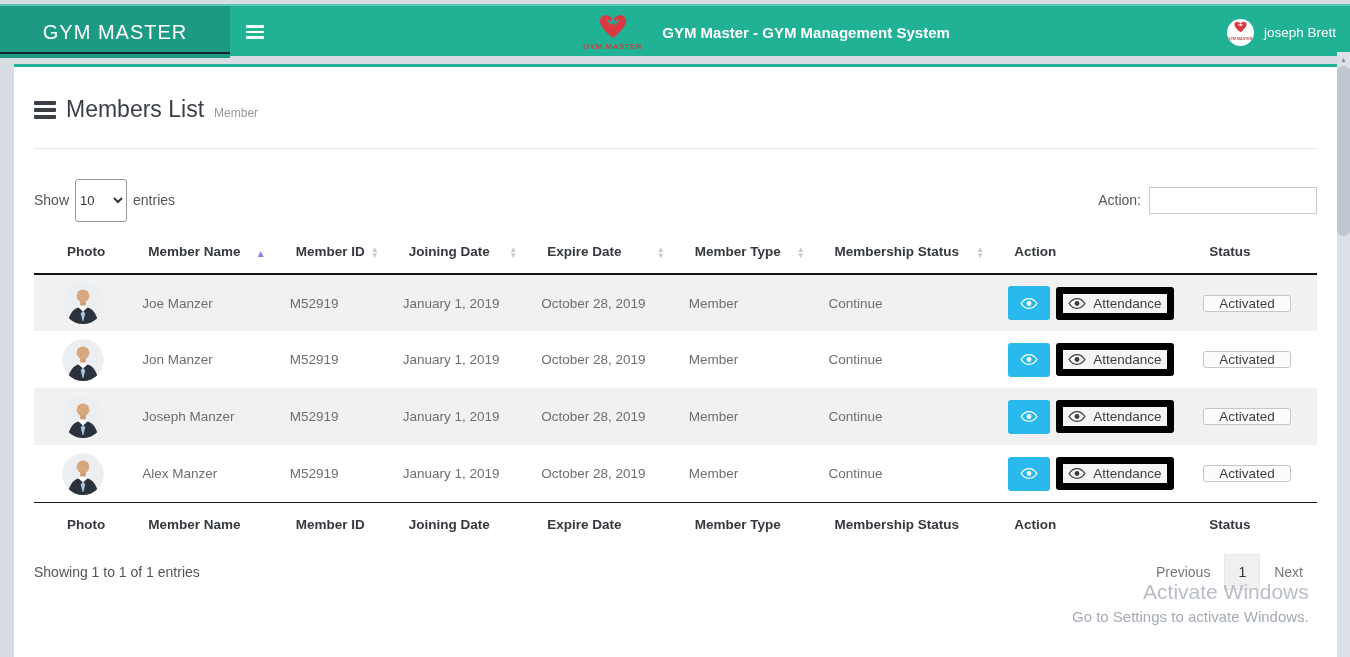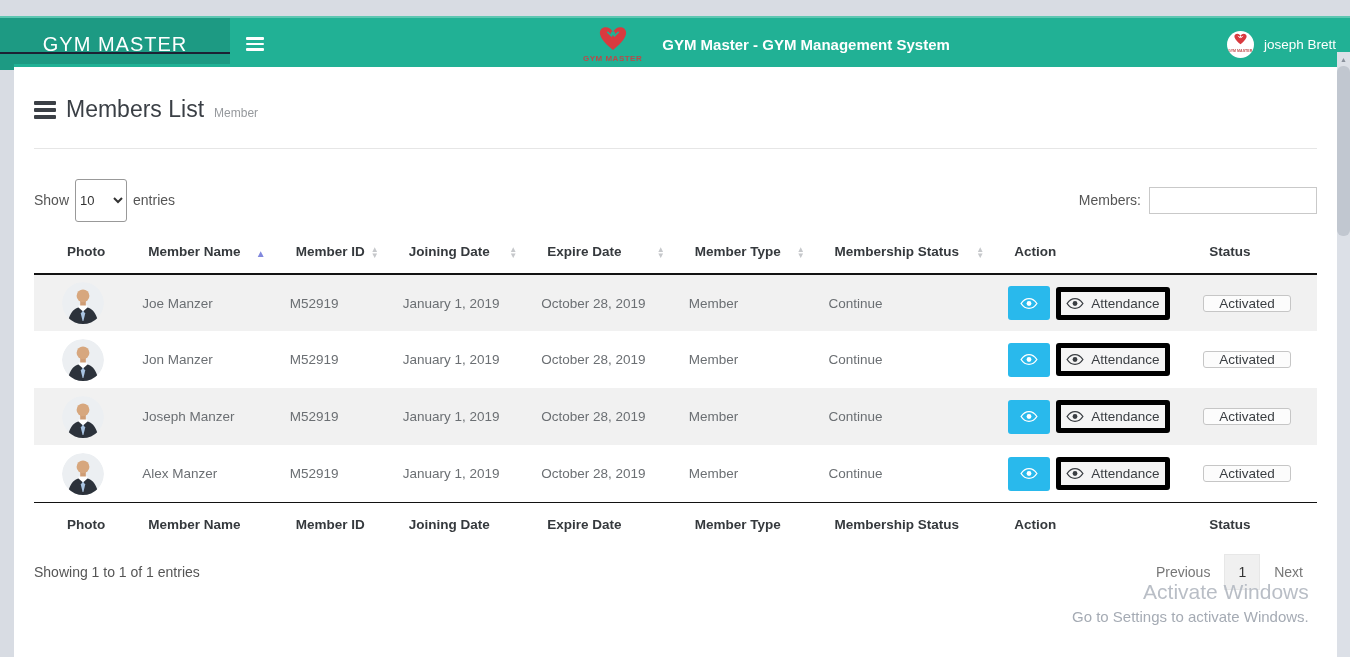--- a/index.html
+++ b/index.html
@@ -3,21 +3,21 @@
 <meta charset="utf-8">
 <style>
   :root{
     --brand:#21b195; --brand-dark:#1d9a83; --accent:#29b9ec; --stripe:#f1f1f1; --logo-red:#d93a3f;
   }
   *{box-sizing:border-box;}
   body{margin:0;width:1350px;height:657px;overflow:hidden;position:relative;
        background:#d8dce3;font-family:"Liberation Sans",sans-serif;}
 
   
-  .navbar{position:absolute;top:16px;left:0;width:100%;height:52px;background:var(--brand);
+  .navbar{position:absolute;top:4px;left:0;width:100%;height:52px;background:var(--brand);
           border-top:2px solid rgba(255,255,255,.28);text-align:center;}
   .brand{position:absolute;left:0;top:0;width:230px;height:52px;background:var(--brand-dark);
          color:#fff;font-size:20px;letter-spacing:1px;display:flex;align-items:center;justify-content:center;}
   .brand-shadow{position:absolute;left:0;top:52px;width:230px;height:2px;background:#1c2133;}
   .menu-toggle{position:absolute;left:246px;top:16px;cursor:pointer;}
   .menu-toggle span{display:block;width:18px;height:2.5px;background:#fff;margin:3px 0;border-radius:1px;}
   .nav-center{position:absolute;left:583px;top:0;height:52px;display:flex;align-items:center;gap:20px;}
   .nav-logo{display:flex;flex-direction:column;align-items:center;line-height:1;}
   .nav-logo .logo-caption{font-size:8px;font-weight:bold;color:#b94a4a;letter-spacing:.5px;margin-top:1px;}
   .nav-title{color:#fff;font-weight:bold;font-size:15px;}
@@ -57,21 +57,21 @@
   th:nth-child(8){width:15.2%}th:nth-child(9){width:9.8%}
   .sort{position:absolute;right:12px;top:50%;transform:translateY(-50%);}
   .sort-asc{color:#8188dd;font-size:10px;}
   .sort-both{display:flex;flex-direction:column;color:#c6c8cb;font-size:8px;line-height:6.5px;}
   tbody td{font-size:13.5px;color:#6b6f73;padding:7px 10px 7px 12px;vertical-align:middle;height:57px;}
   tbody tr.stripe{background:var(--stripe);}
   .member-avatar{vertical-align:middle;}
 
   .eye-btn{width:42px;height:34px;background:var(--accent);border:none;border-radius:3px;
            display:inline-flex;align-items:center;justify-content:center;vertical-align:middle;cursor:pointer;}
-  .att-btn{height:33px;background:#f5f5f5;border:5px solid #000000;border-radius:3px;margin-left:6px;
+  .att-btn{height:33px;background:#f5f5f5;border:7px solid #000000;border-radius:3px;margin-left:6px;
            padding:0 5px;font-size:13.5px;color:#3a3e42;display:inline-flex;align-items:center;gap:7px;
            vertical-align:middle;cursor:pointer;font-family:"Liberation Sans",sans-serif;}
   .status-btn{background:#fcfcfc;border:1px solid #c6c6c6;border-radius:3px;padding:0 15px;
            font-size:13.5px;color:#3a3e42;cursor:pointer;font-family:"Liberation Sans",sans-serif;}
 
   
   .table-footer{display:flex;justify-content:space-between;align-items:center;margin-top:8px;
                 font-size:14px;color:#555;text-align:center;}
   .pagination{display:flex;align-items:center;}
   .page-link{color:#777;padding:9px 14px;cursor:pointer;}
@@ -135,21 +135,21 @@
       <span class="page-title">Members List</span>
       <span class="page-subtitle">Member</span>
     </div>
     <div class="divider"></div>
 
     <div class="controls">
       <div class="show-entries">
         <span>Show</span><select><option>10</option></select><span>entries</span>
       </div>
       <div class="search-box">
-        <span>Members:</span><input type="text" value="" style="">
+        <span>Action:</span><input type="text" value="" style="">
       </div>
     </div>
 
     <table>
       <thead>
           <tr id="thead-row">
             <th><span>Photo</span></th>
             <th><span>Member Name</span><span class="sort sort-asc">▲</span></th>
             <th><span>Member ID</span><span class="sort sort-both">
                 <span>▲</span>

